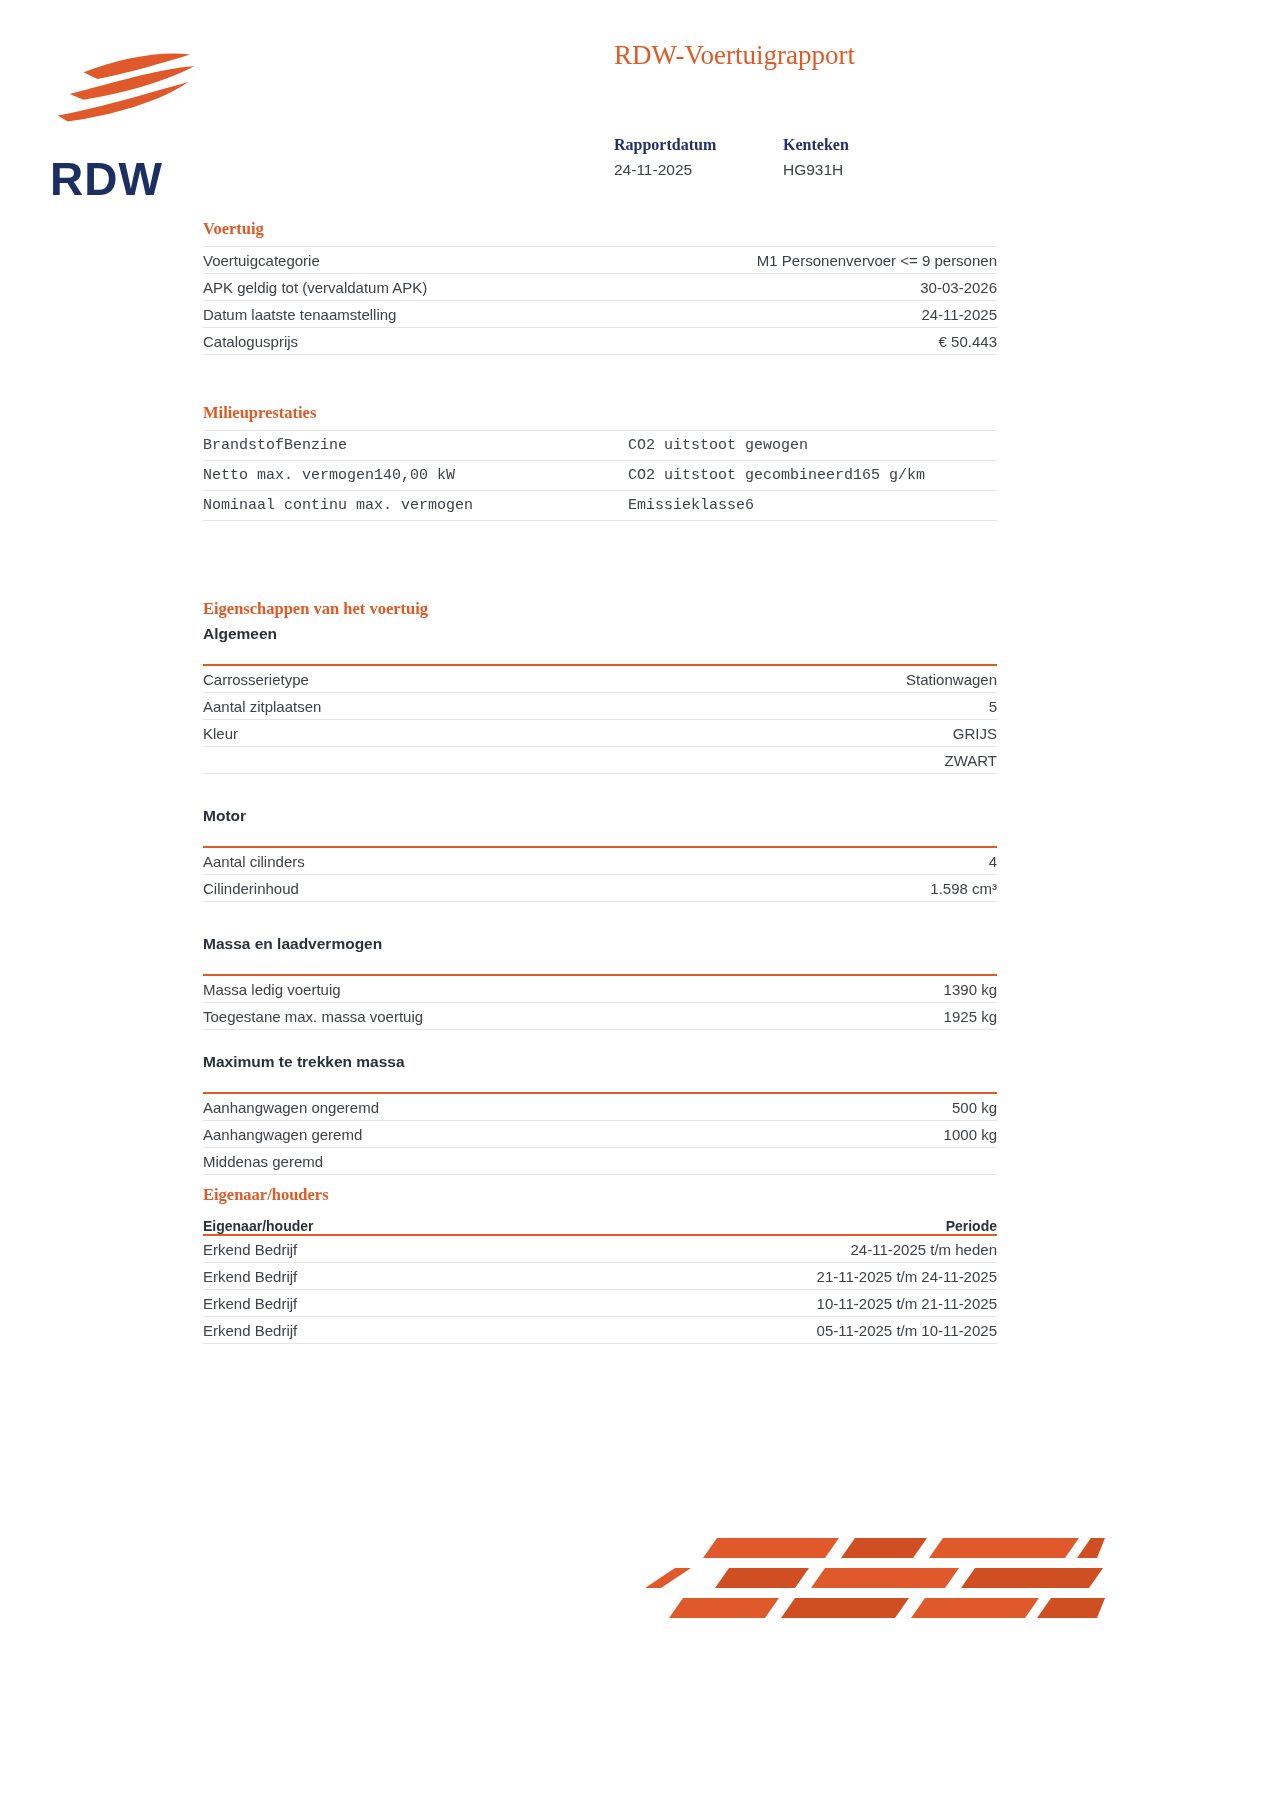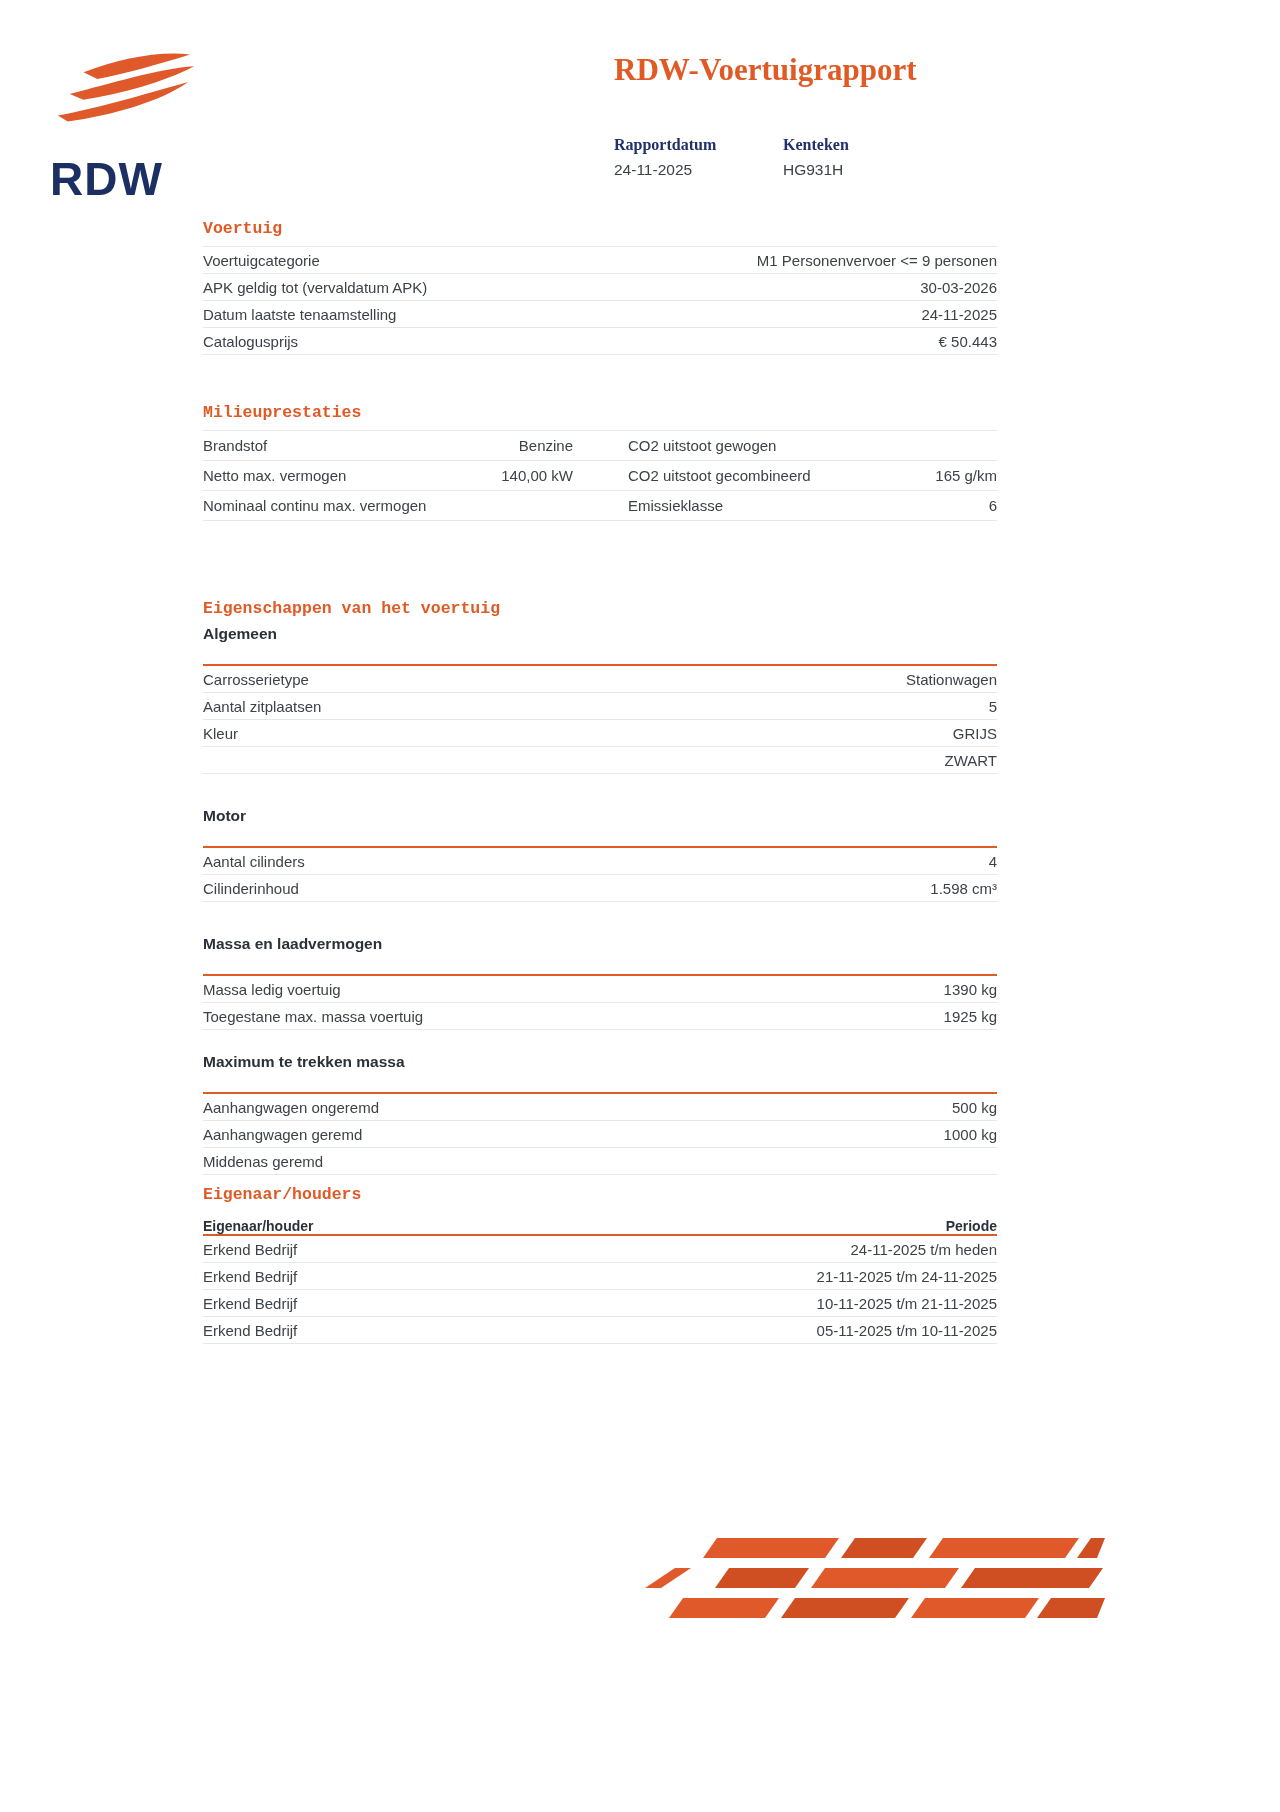--- a/index.html
+++ b/index.html
@@ -9,51 +9,51 @@
     font-family:"Liberation Sans", sans-serif; color:#3d4248; overflow:hidden;
   }
   
   .logo { position:absolute; left:50px; top:40px; display:flex; align-items:flex-start; gap:16px;flex-direction:column; }
   .logo svg { width:148px; height:94px; }
   .logo-text {
     font-family:"Liberation Sans", sans-serif; font-weight:bold; font-size:46px;
     color:#1c2f63; letter-spacing:1px; line-height:1; margin-top:2px;
   }
   .title {
-    position:absolute; left:614px; top:52px;
-    font-family:"Liberation Serif", serif; font-weight:bold; font-size:31px; color:#e05a25;
+    position:absolute; left:614px; top:40px;
+    font-family:"Liberation Serif", serif; font-weight:normal; font-size:27px; color:#e05a25;
   }
   .meta { position:absolute; left:614px; top:116px; display:flex;margin-top:20px; }
   .meta-col { width:169px; }
   .meta-col.second { width:auto; }
   .meta-label { font-family:"Liberation Serif", serif; font-weight:bold; font-size:16px; color:#22306a; }
   .meta-value { margin-top:7px; font-size:15.5px; color:#3d4248; }
 
   
   .section { position:absolute; left:203px; width:794px; }
   .sec-heading {
-    font-family:Liberation Mono, monospace; font-weight:bold; font-size:16.5px;
+    font-family:Liberation Serif, serif; font-weight:bold; font-size:16.5px;
     color:#e05a25; line-height:22px; margin-bottom:6px;
   }
   .sub-heading {
     font-weight:bold; font-size:15.5px; color:#2a3139; line-height:20px;
     padding-bottom:20px; border-bottom:2px solid #e05a25;
   }
   .rows { border-top:1px solid #e6e6e6; }
   .rows.no-top { border-top:none; }
   .row {
     display:flex; justify-content:space-between; align-items:center;
     height:27px; border-bottom:1px solid #e6e6e6; font-size:15px;
   }
   .row .lbl { text-align:left; color:#3d4248; }
   .row .val { text-align:right; color:#3d4248; white-space:nowrap; }
 
   
   .mrow { display:flex; align-items:center; height:30px; border-bottom:1px solid #e6e6e6; font-size:15px; }
-  .mcol { display:flex; justify-content:space-between; width:370px; }
+  .mcol { display:flex; width:370px;font-family:Liberation Mono, monospace; }
   .mcol.right { width:369px; }
   .mgap { width:55px; }
 
   
   .owner-head {
     display:flex; justify-content:space-between; align-items:flex-end;
     height:26px; margin-top:4px; border-bottom:2px solid #e05a25;
     font-weight:bold; font-size:14px; color:#2a3139;
   }
   .gap { height:32px; }

